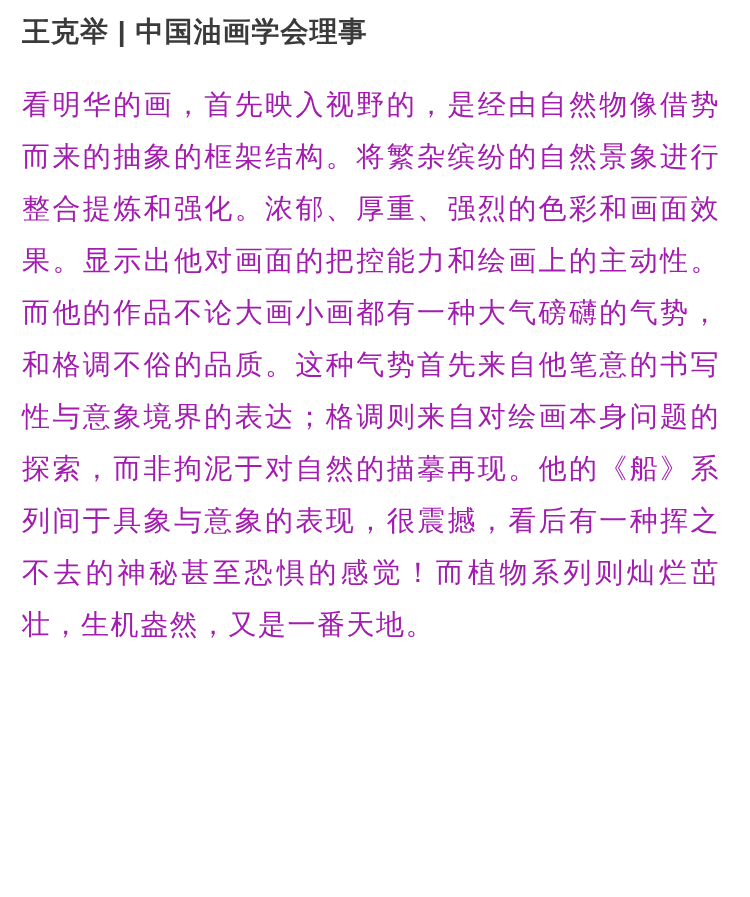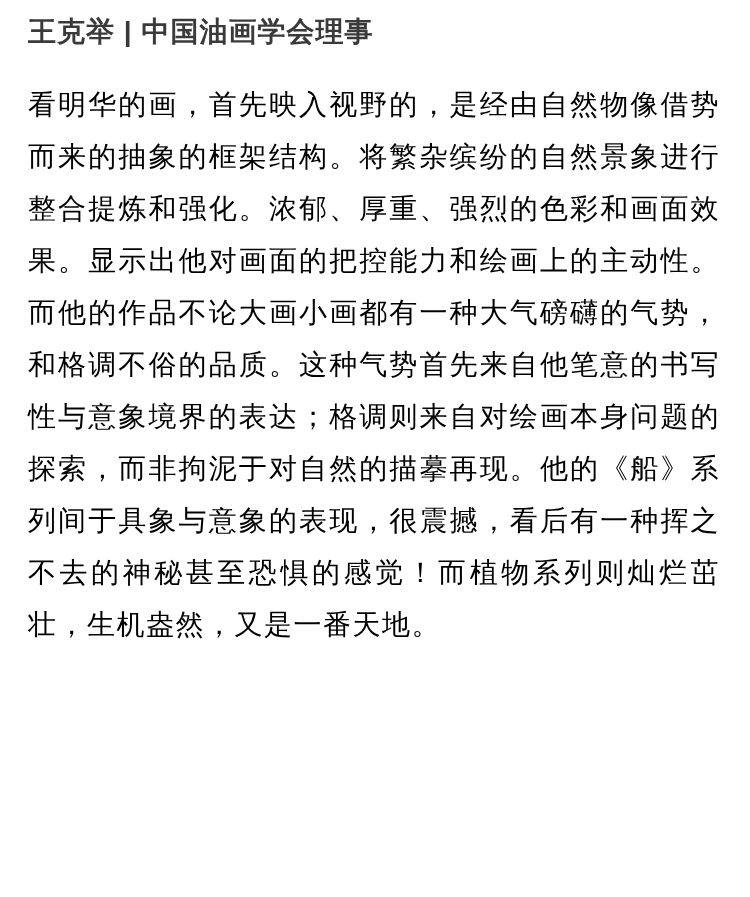--- a/index.html
+++ b/index.html
@@ -10,38 +10,38 @@
   body {
     width: 750px;
     height: 897px;
     overflow: hidden;
     font-family: "Liberation Sans", sans-serif;
   }
   .article {
     box-sizing: border-box;
     width: 750px;
     height: 897px;
-    padding: 12px 30px 18px 28px;
+    padding: 12px 30px 18px 22px;
     background: #ffffff;
   }
   .article-heading {
     margin: 0 0 27px 0;
     font-size: 28px;
     font-weight: 700;
     line-height: 40px;
     color: #3a3a3a;
     letter-spacing: 1px;
     white-space: nowrap;
   }
   .article-paragraph {
     margin: 0 0 20px 0;
     font-size: 28px;
     font-weight: 400;
     line-height: 52px;
-    color: #000000;
+    color: #a21caf;
     letter-spacing: 1.5px;
     text-align: justify;
     text-justify: inter-character;
     word-break: break-all;
   }
   .article-paragraph:last-child {
     margin-bottom: 0;
   }
 </style>
 </head>

